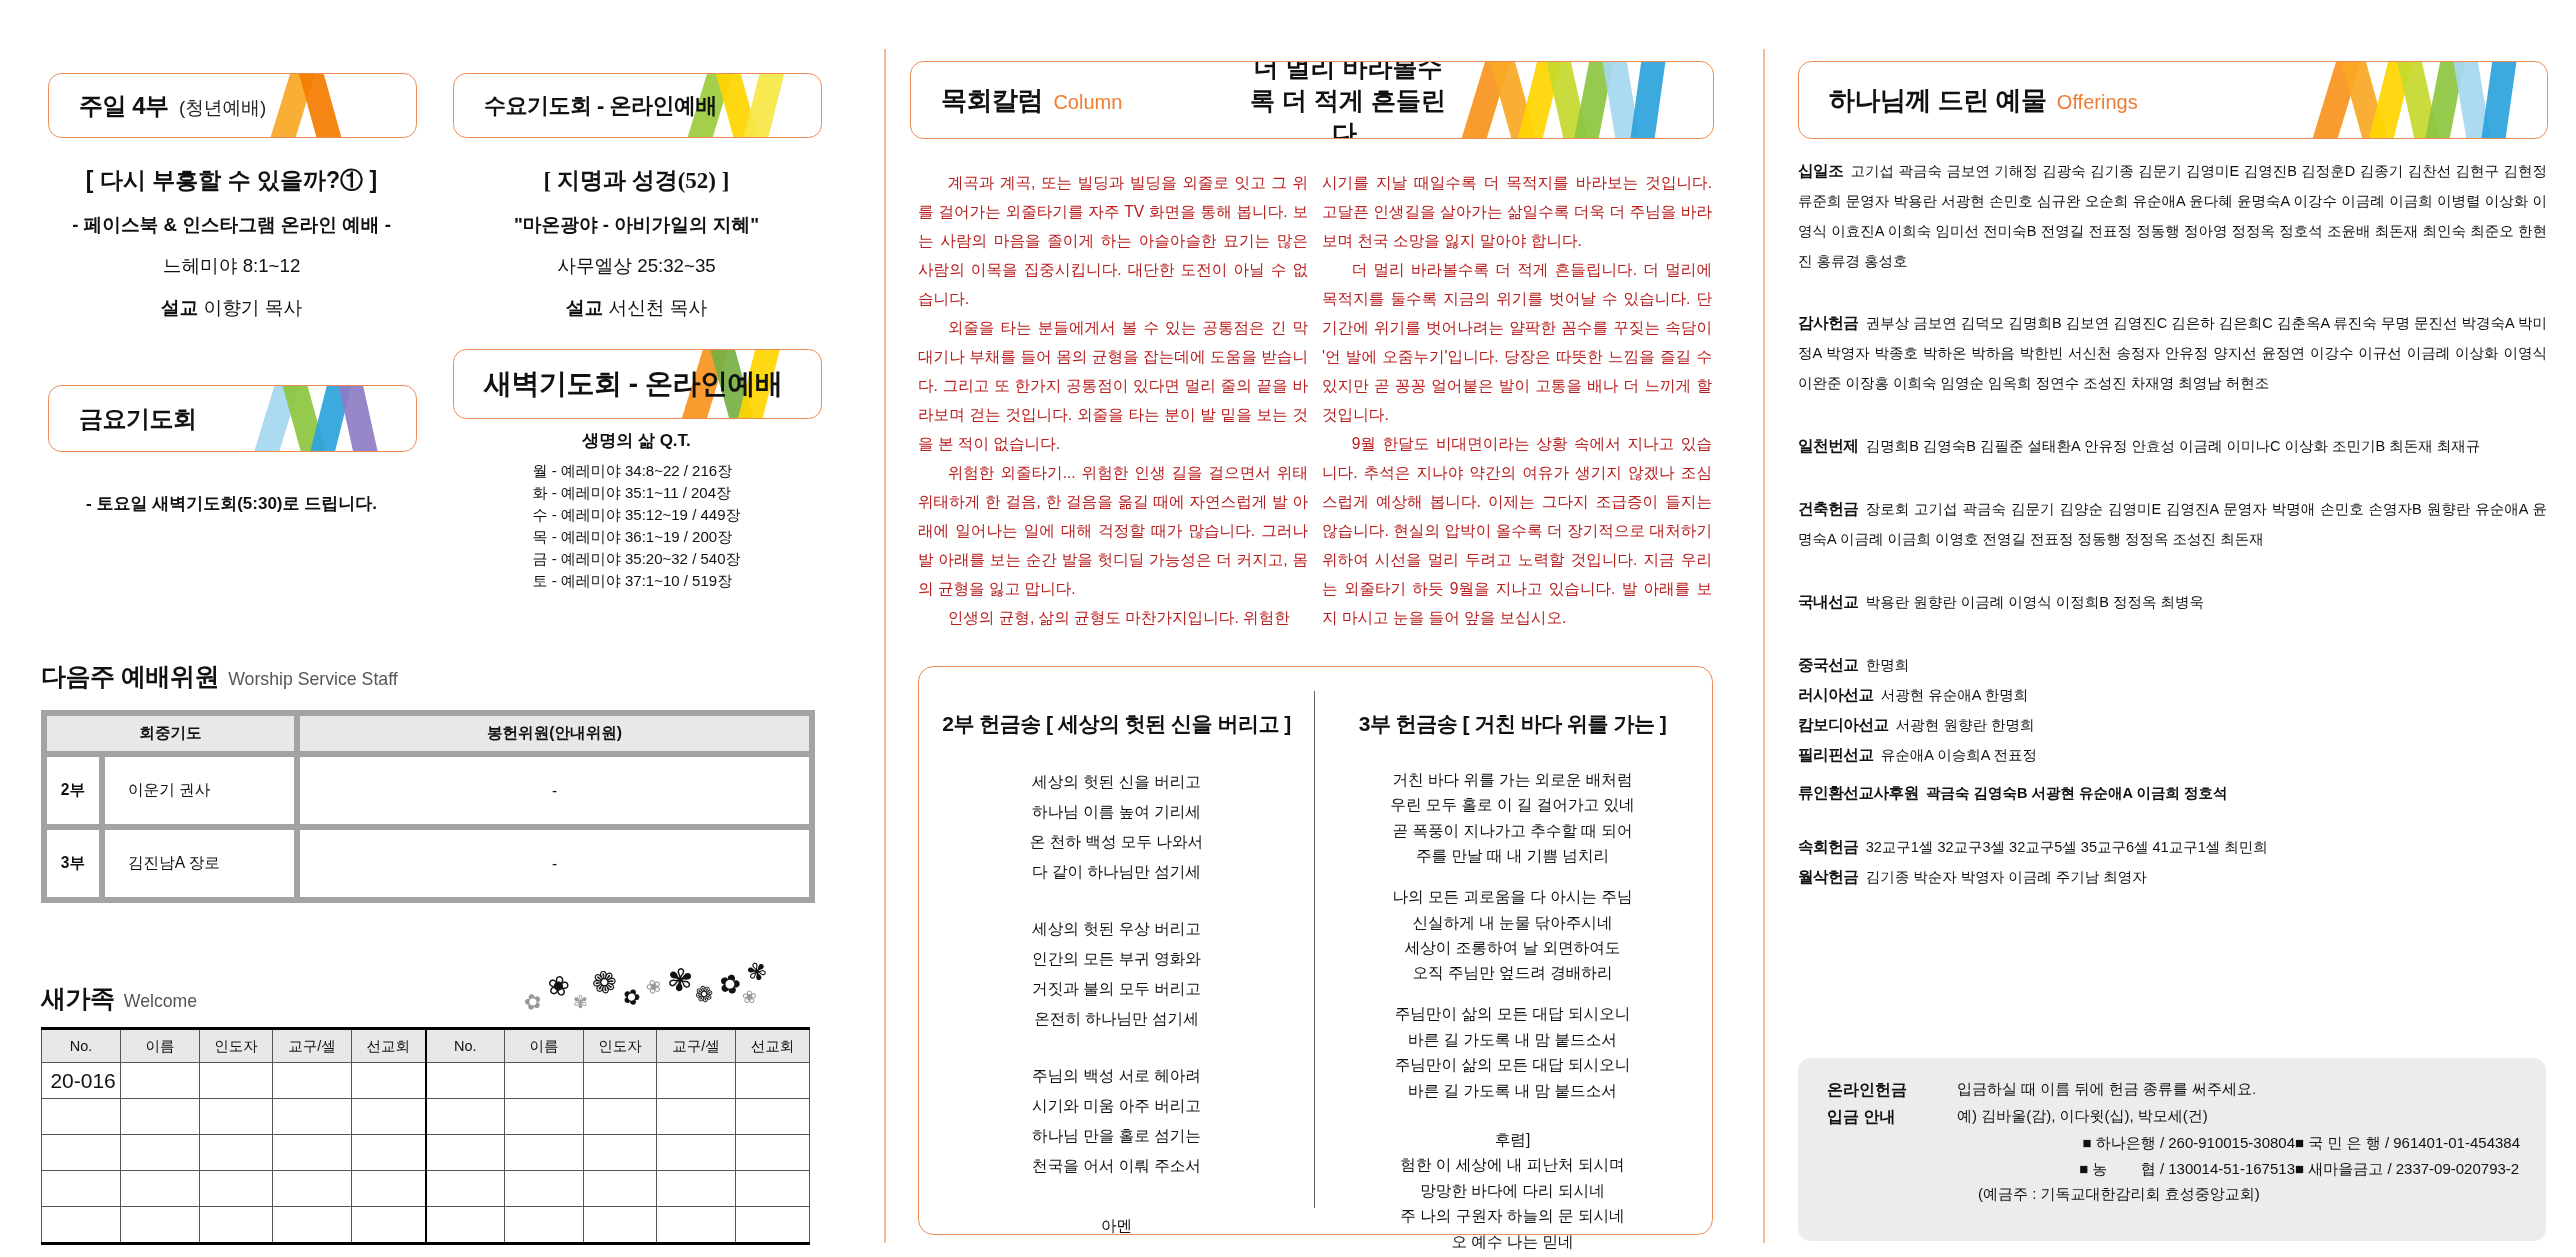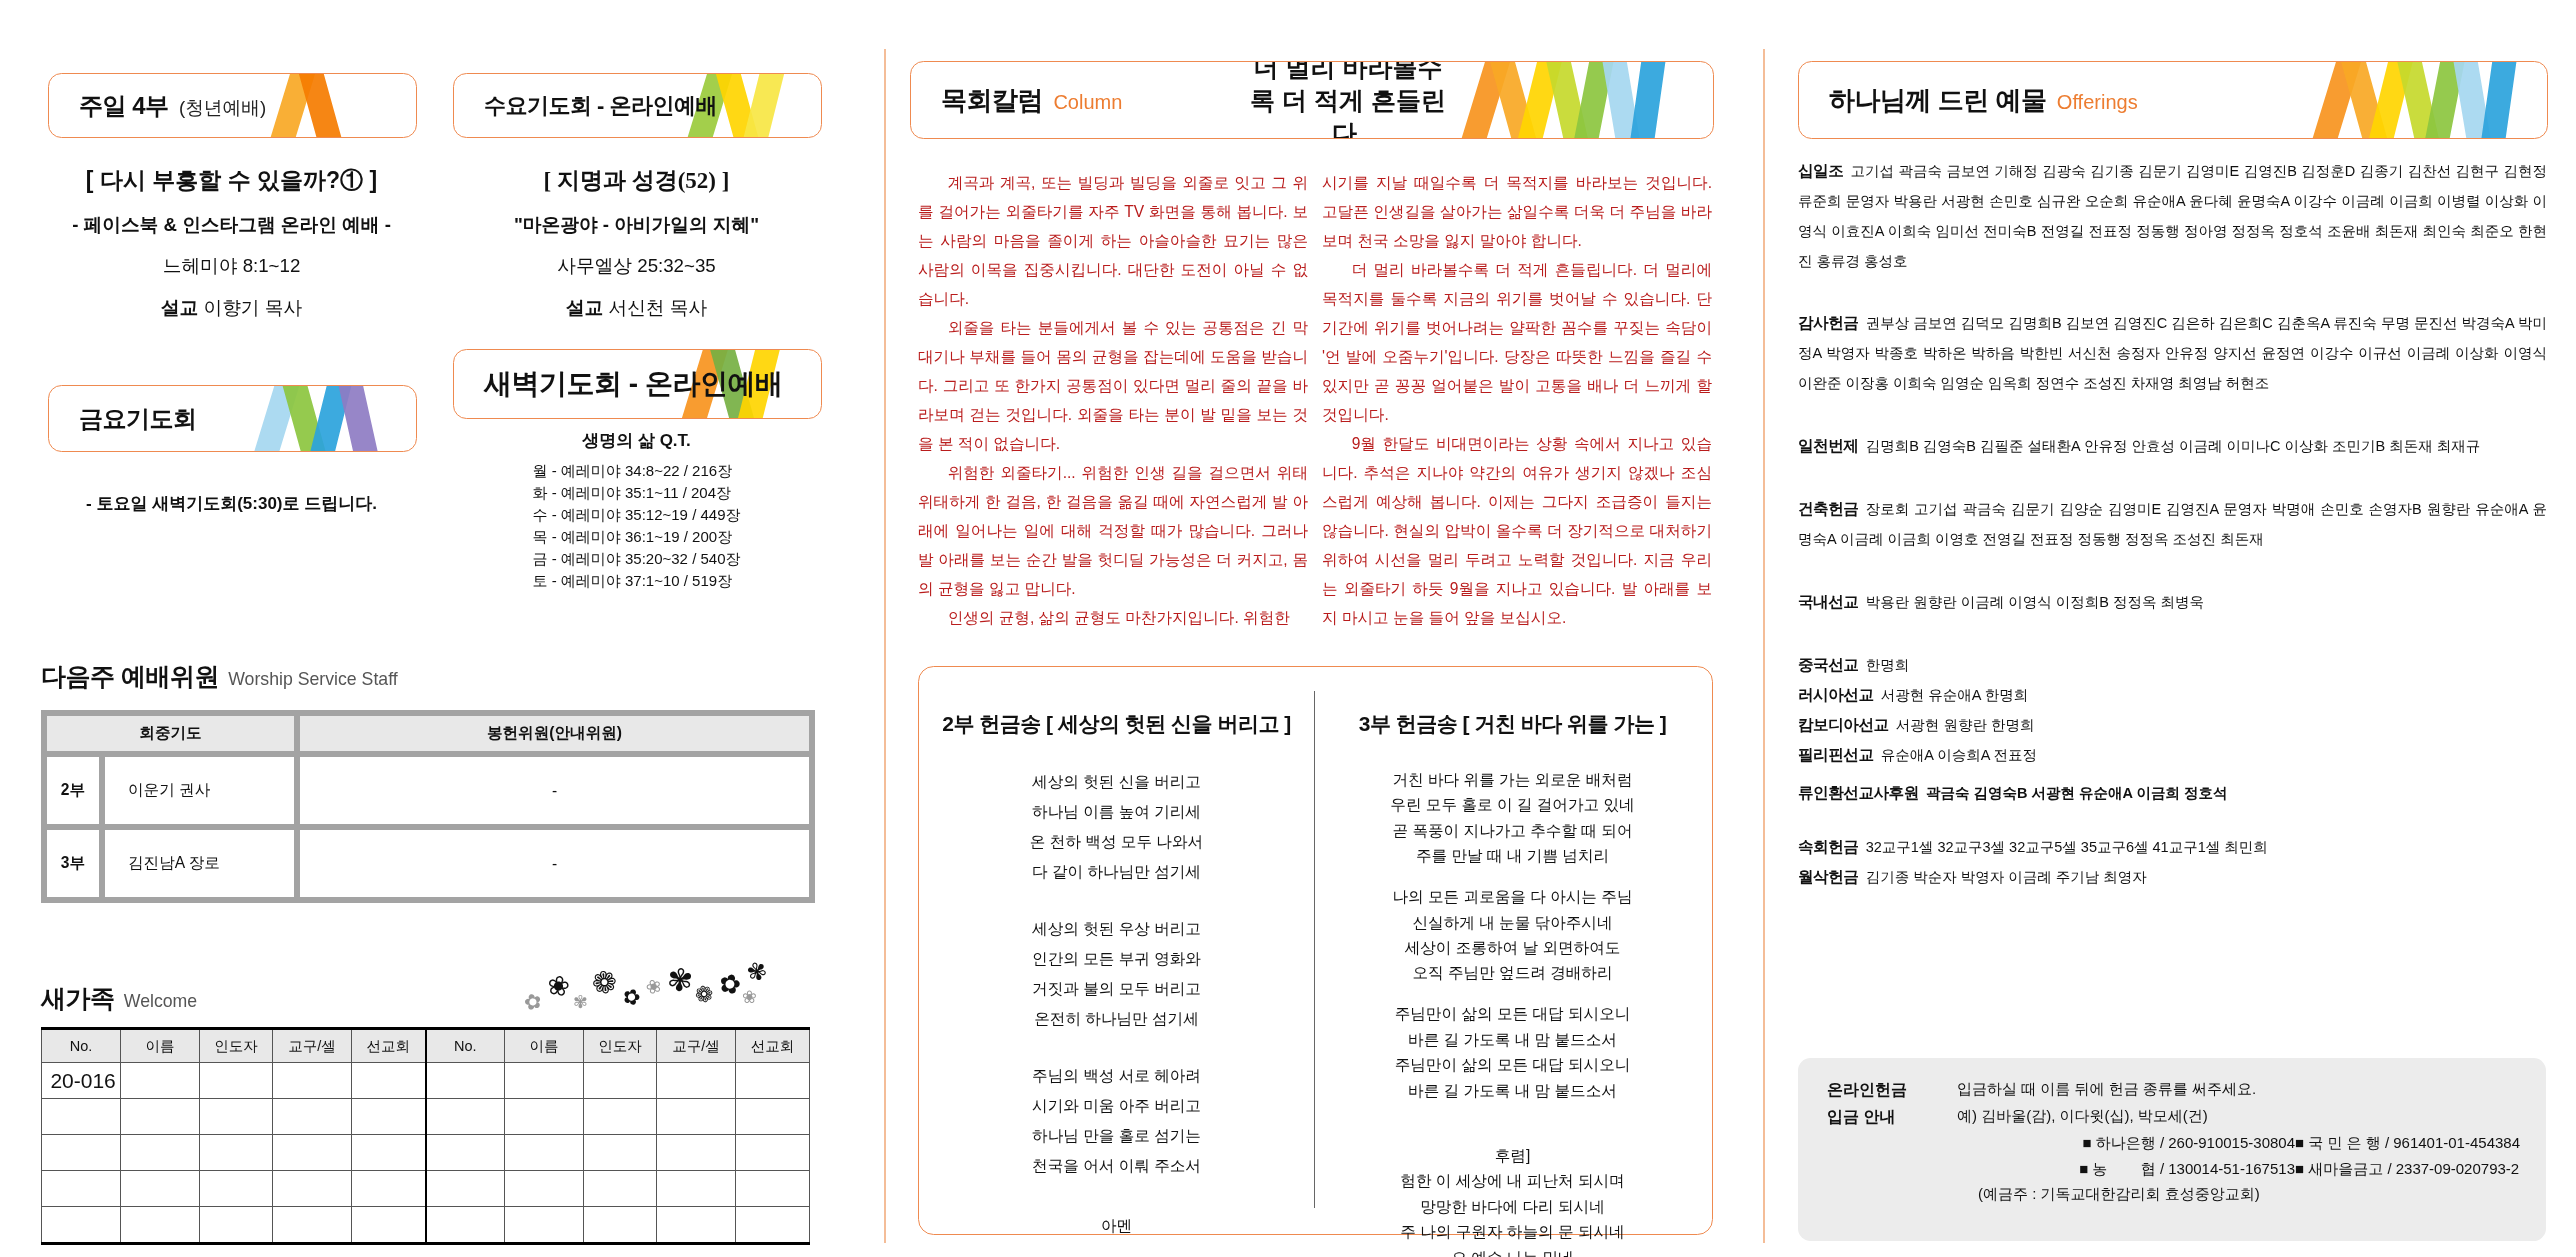--- a/index.html
+++ b/index.html
@@ -57,21 +57,21 @@
   .essay p{margin:0;}
   .essay p.ind{text-indent:1.9em;}
   
   .hymnbox{position:absolute;border:1.6px solid #ef8a50;border-radius:15.6px;background:#fff;}
   .hymn-div{position:absolute;width:1px;background:#666;}
   .hymncol{position:absolute;text-align:center;}
   .hymncol .h-title{font-size:21px;font-weight:bold;margin:0 0 29px 0;letter-spacing:-0.5px;}
   .hymncol .verse{margin:0 0 27px 0;font-size:15.6px;line-height:30px;}
   .hymncol.tight .verse{margin:0 0 15.6px 0;line-height:25.4px;}
   .hymncol .amen{margin-top:35px;font-size:15.6px;}
-  .hymncol .refrain-label{font-size:15.6px;line-height:25.4px;margin-top:40px;}
+  .hymncol .refrain-label{font-size:15.6px;line-height:25.4px;margin-top:24px;}
   .hymncol .refrain{margin:0;font-size:15.6px;line-height:25.4px;}
   
   .offer-list{position:absolute;font-size:14.5px;line-height:30px;text-align:justify;}
   .offer-list p{margin:0;}
   .offer-list b{font-size:15.6px;letter-spacing:-0.5px;margin-right:7.3px;}
   
   .infobox{position:absolute;background:#ececec;border-radius:12.5px;}
   .infobox .grid{display:grid;grid-template-columns:130px 1fr;padding:22px 10.4px 0 29px;row-gap:6.2px;}
   .infobox .lbl{font-size:16px;font-weight:bold;}
   .infobox .txt{font-size:15px;}

